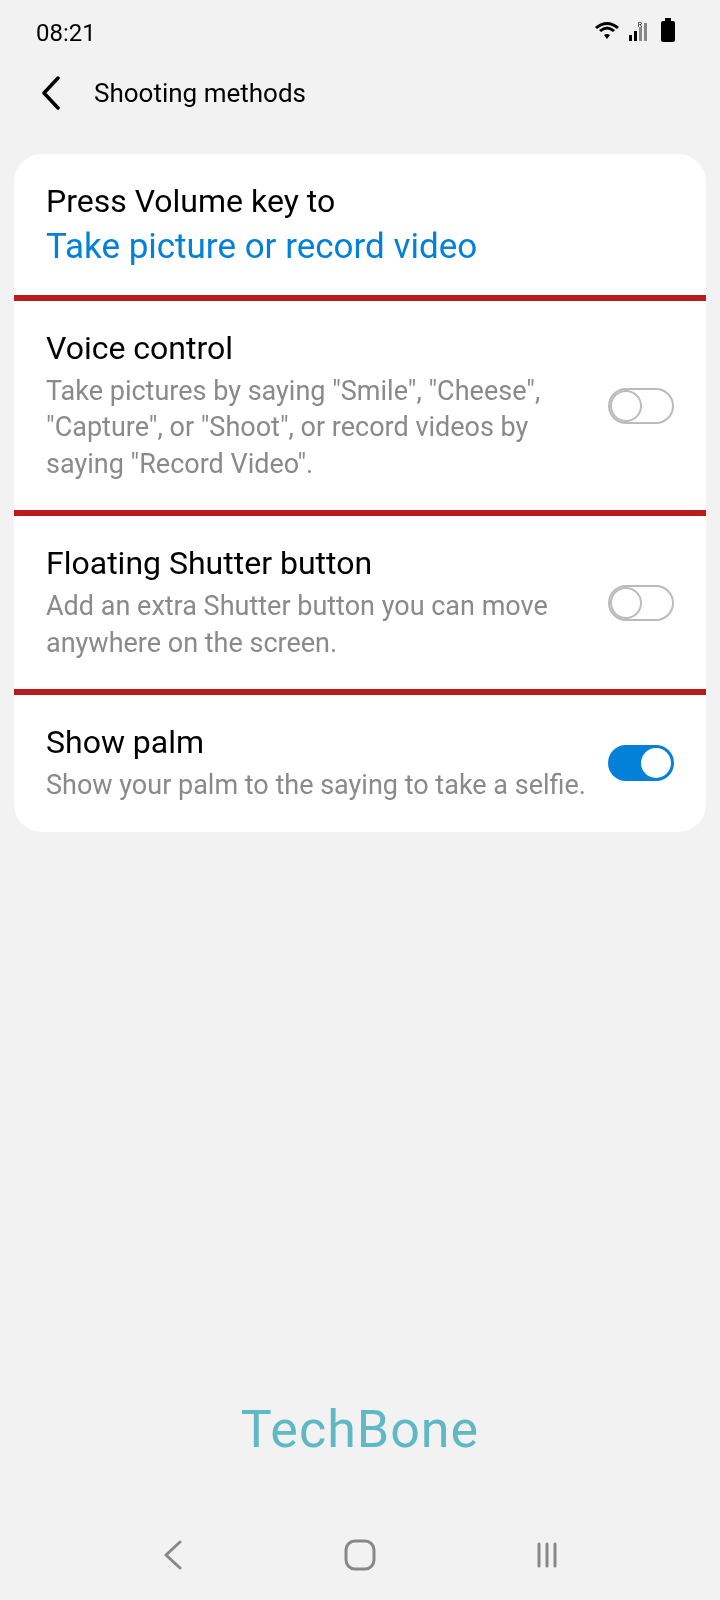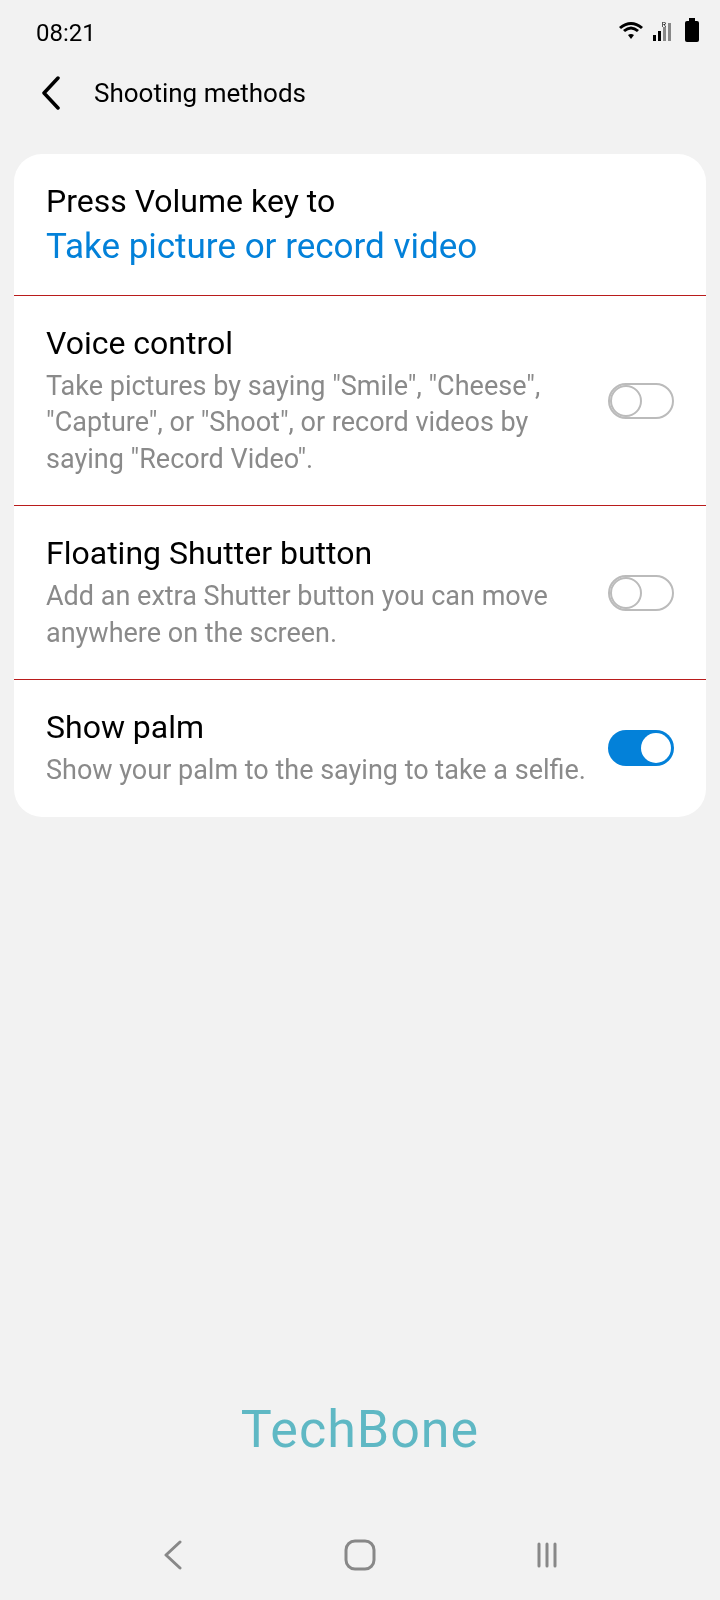--- a/index.html
+++ b/index.html
@@ -12,21 +12,21 @@
       width: 720px;
       height: 1600px;
       background: #f2f2f2;
       position: relative;
       overflow: hidden;
     }
     .status-bar {
       display: flex;
       justify-content: space-between;
       align-items: center;
-      padding: 18px 20px 12px 36px;
+      padding: 18px 44px 12px 36px;
       font-size: 24px;
       color: #000;
     }
     .status-icons {
       display: flex;
       align-items: center;
       gap: 8px;
     }
     .header {
       display: flex;
@@ -50,21 +50,21 @@
       background: #fff;
       border-radius: 28px;
       margin: 18px 14px 0 14px;
       overflow: hidden;
     }
     .setting-row {
       display: flex;
       justify-content: space-between;
       align-items: center;
       padding: 28px 32px;
-      border-bottom: 1px solid #b91c1c;
+      border-bottom: 6px solid #b91c1c;
     }
     .setting-row:last-child {
       border-bottom: none;
     }
     .setting-text {
       flex: 1;
       padding-right: 16px;
     }
     .setting-title {
       font-size: 32px;

